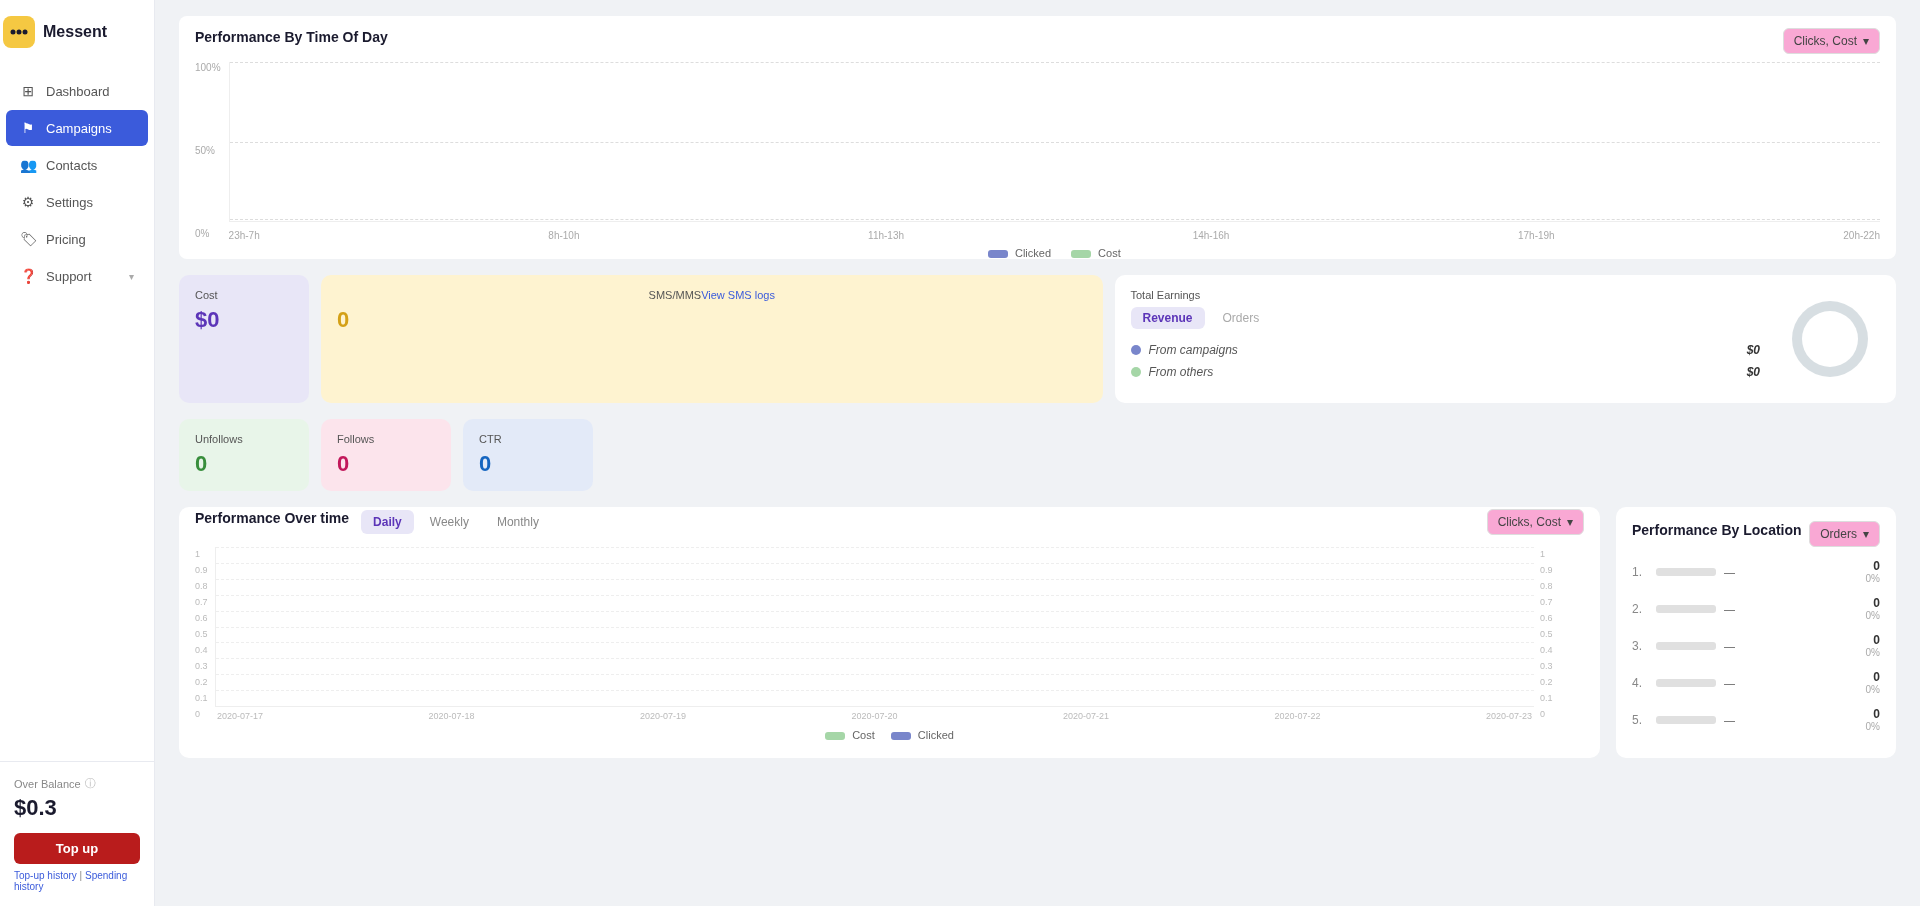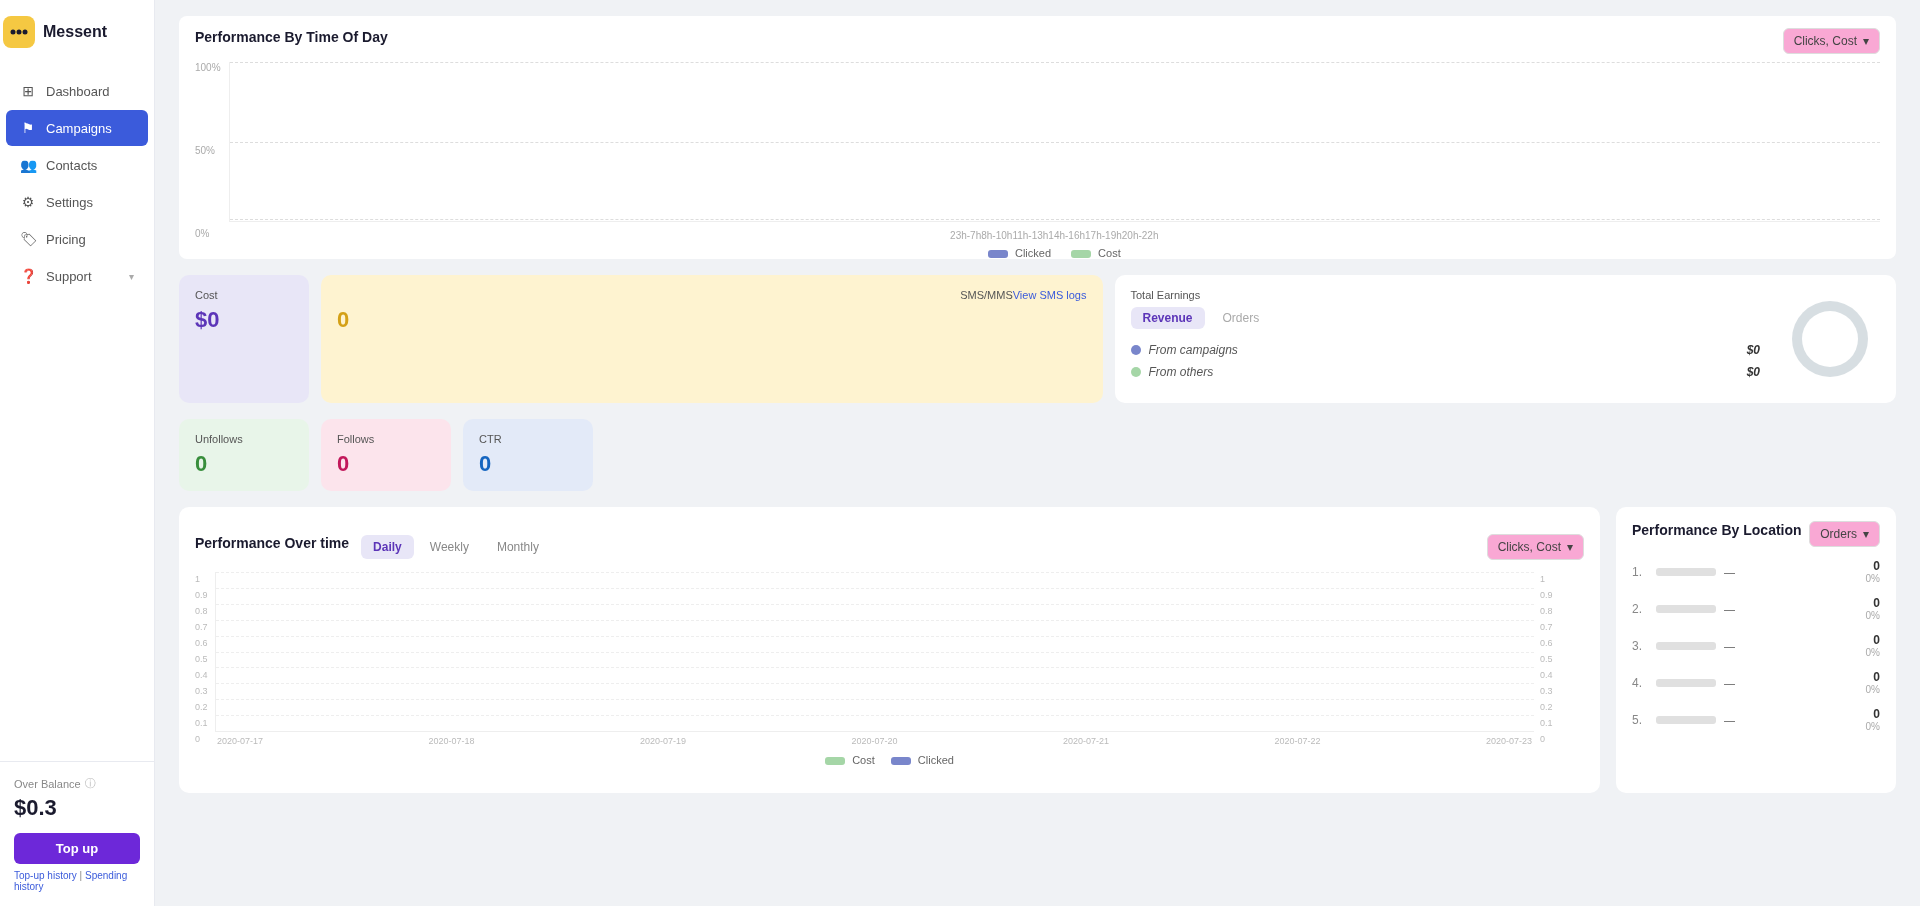--- a/index.html
+++ b/index.html
@@ -56,21 +56,21 @@
     .nav-icon { font-size: 14px; width: 16px; text-align: center; }
     .nav-support { display: flex; align-items: center; gap: 10px; padding: 10px 14px; cursor: pointer; font-size: 13px; color: #555; margin: 1px 6px; }
     .sidebar-bottom {
       padding: 14px;
       border-top: 1px solid #e8eaf0;
     }
     .balance-label { font-size: 11px; color: #888; display: flex; align-items: center; gap: 4px; }
     .balance-amount { font-size: 22px; font-weight: 700; color: #1a1a2e; margin: 4px 0; }
     .topup-btn {
       width: 100%;
-      background: #6d28d9;
+      background: #b91c1c;
       color: #fff;
       border: none;
       border-radius: 6px;
       padding: 8px;
       font-size: 13px;
       font-weight: 600;
       cursor: pointer;
       margin: 8px 0 6px;
     }
     .topup-links { font-size: 10px; color: #888; }
@@ -114,21 +114,21 @@
       border-left: 1px solid #eee;
       margin: 4px 0 8px;
     }
     .chart-dashed-line {
       position: absolute;
       left: 0; right: 0;
       border-top: 1px dashed #ddd;
     }
     .chart-label-row {
       display: flex;
-      justify-content: center;
+      justify-content: space-between;
       font-size: 10px;
       color: #aaa;
       margin-top: 4px;
     }
     .chart-legend {
       display: flex;
       justify-content: center;
       gap: 20px;
       margin-top: 6px;
       font-size: 11px;
@@ -159,21 +159,21 @@
     .stat-card.green { background: #e8f5e9; }
     .stat-card.pink { background: #fce4ec; }
     .stat-card.blue { background: #e3eaf8; }
     .stat-card-title { font-size: 11px; color: #555; margin-bottom: 6px; font-weight: 500; }
     .stat-card-value { font-size: 22px; font-weight: 700; }
     .stat-card.purple .stat-card-value { color: #5c35b8; }
     .stat-card.yellow .stat-card-value { color: #d4a017; }
     .stat-card.green .stat-card-value { color: #388e3c; }
     .stat-card.pink .stat-card-value { color: #c2185b; }
     .stat-card.blue .stat-card-value { color: #1565c0; }
-    .sms-header { display: flex; justify-content: flex-end; align-items: flex-start; }
+    .sms-header { display: flex; justify-content: center; align-items: flex-start; }
     .view-logs-link { font-size: 11px; color: #3b5bdb; cursor: pointer; }
 
     .total-earnings-card {
       background: #fff;
       border-radius: 10px;
       padding: 14px 16px;
       flex: 1;
       display: flex;
       gap: 20px;
       align-items: flex-start;
@@ -203,21 +203,21 @@
 
     
     .perf-section {
       display: flex;
       gap: 16px;
     }
     .perf-over-time {
       flex: 1;
       background: #fff;
       border-radius: 10px;
-      padding: 27px 16px;
+      padding: 2px 16px;
     }
     .perf-by-location {
       width: 280px;
       background: #fff;
       border-radius: 10px;
       padding: 14px 16px;
     }
     .perf-header { display: flex; justify-content: space-between; align-items: center; margin-bottom: 12px; }
     .tab-group { display: flex; gap: 4px; }
     .tab-btn {

